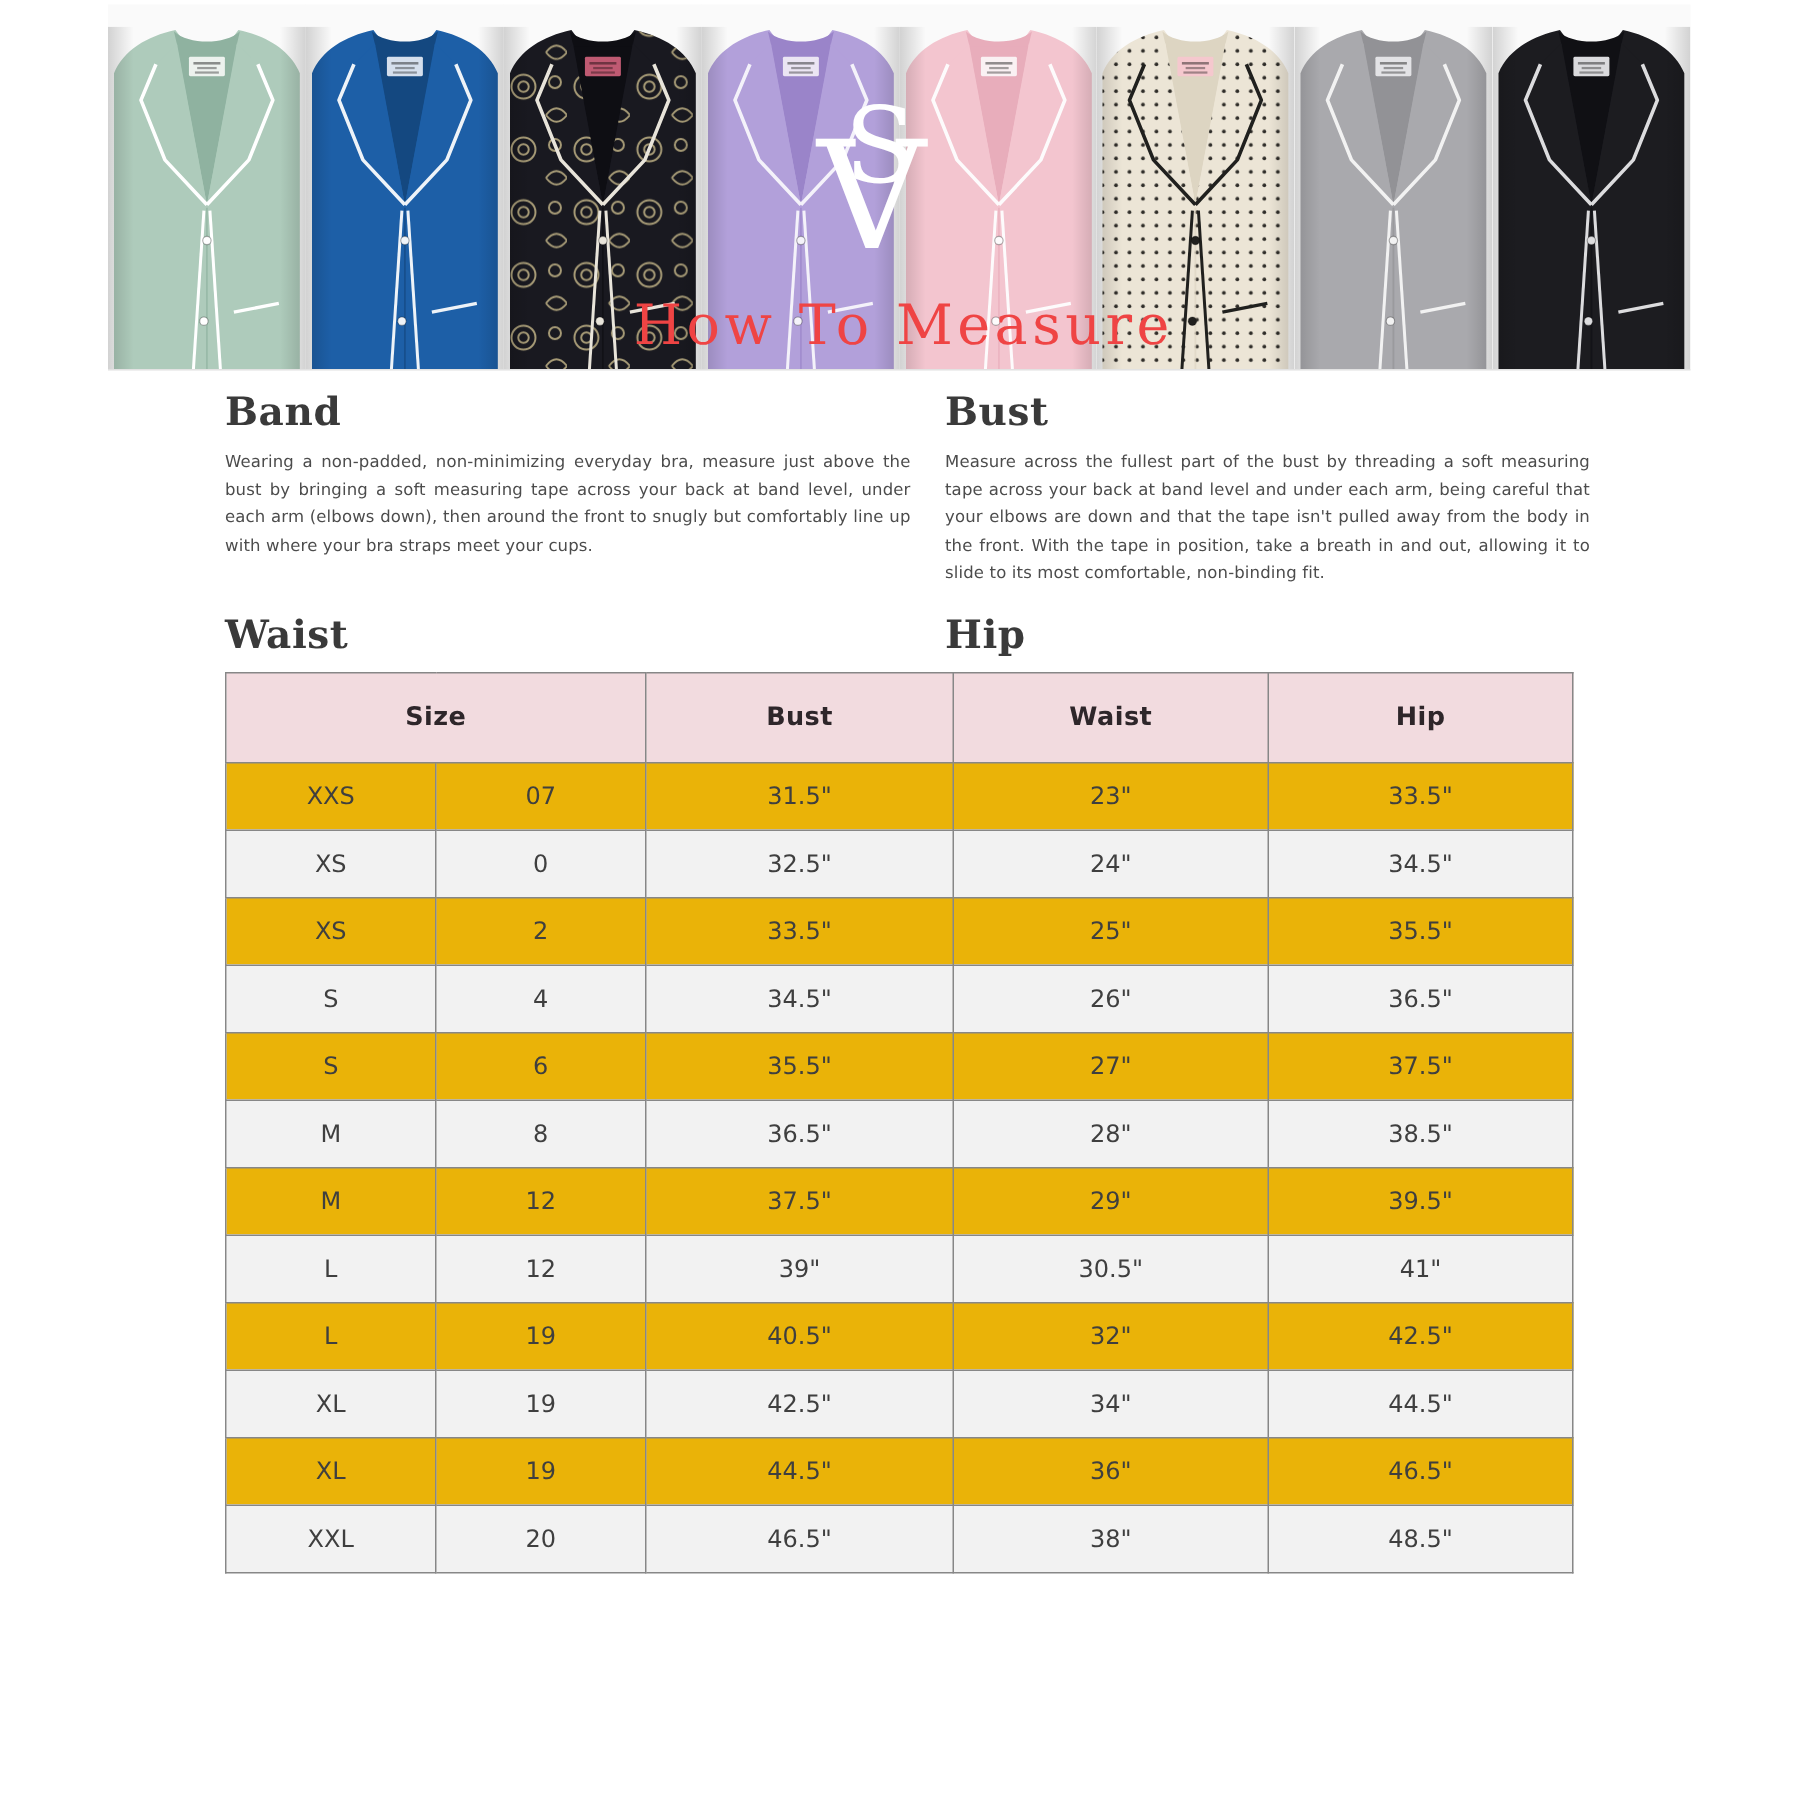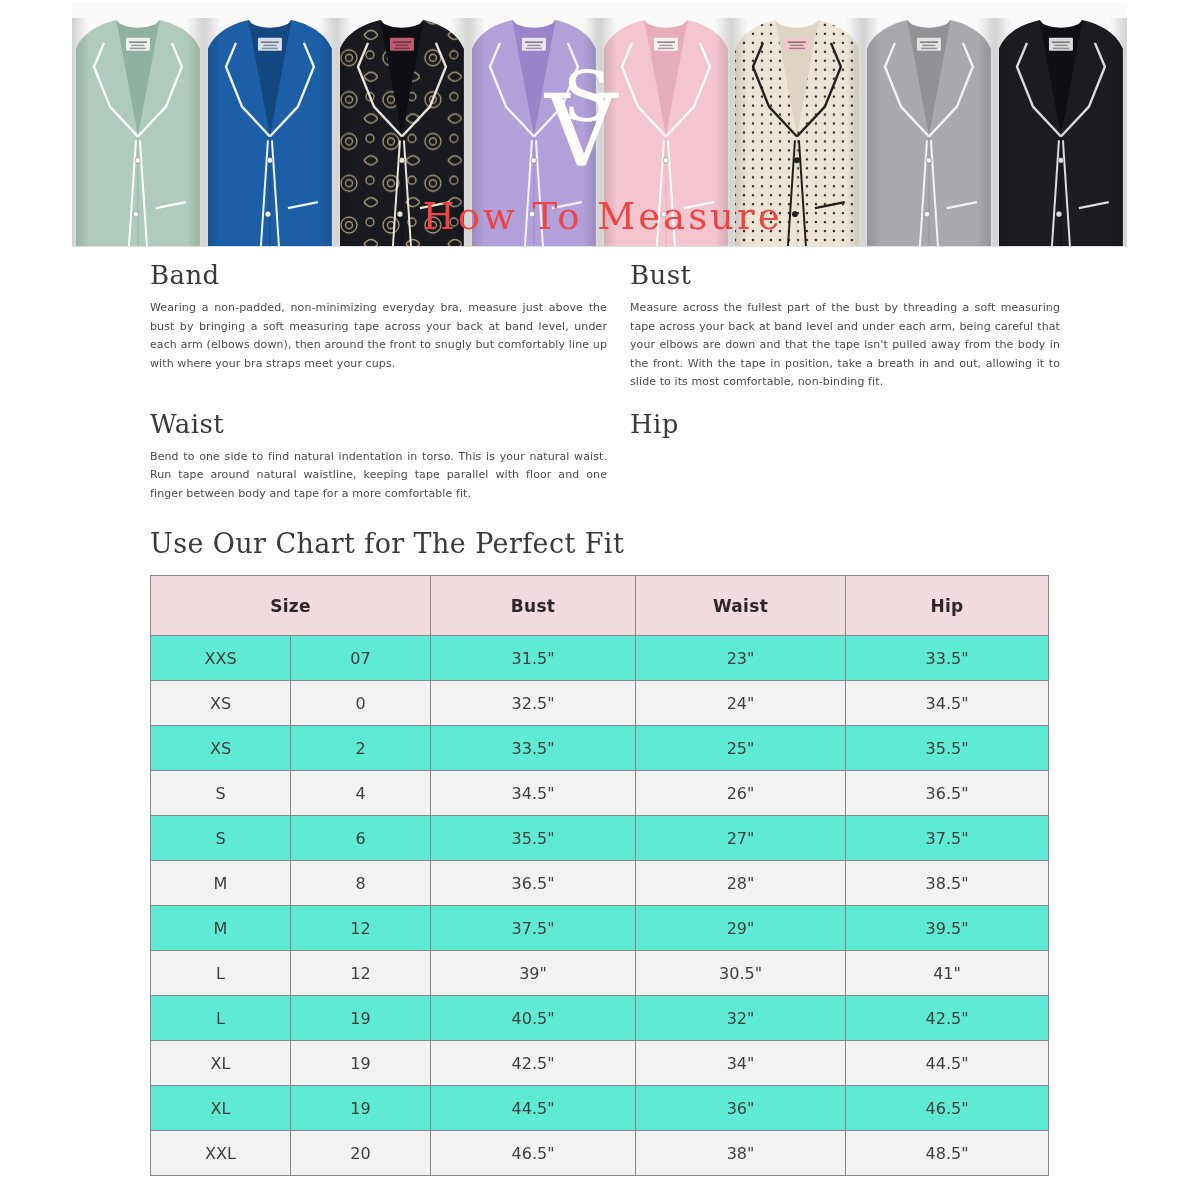--- a/index.html
+++ b/index.html
@@ -25,34 +25,34 @@
     width:92px;height:112px;}
   .vs-logo text{font-family:"DejaVu Serif","Liberation Serif",serif;}
   .banner-title{position:absolute;bottom:8px;left:50%;
     transform:translateX(calc(-50% - 21px));
     font-family:"DejaVu Serif","Liberation Serif",serif;
     font-size:37px;color:#ef4444;letter-spacing:3px;white-space:nowrap;margin-left:24px;}
 
   
   .content{position:absolute;left:150px;top:260px;width:910px;}
   .sections{display:grid;grid-template-columns:457px 430px;column-gap:23px;row-gap:17px;}
-  .section h2{font-family:"DejaVu Serif","Liberation Serif",serif;font-weight:400;
+  .section h2{font-family:"DejaVu Serif","Liberation Serif",serif;font-weight:700;
     font-size:26px;color:var(--heading-text);letter-spacing:.4px;margin:0 0 9px 0;}
   .section p{font-size:11px;line-height:18.5px;color:var(--body-text);
     text-align:justify;letter-spacing:.1px;}
 
   
   .chart-heading{font-family:"DejaVu Serif","Liberation Serif",serif;font-weight:400;
     font-size:27px;color:var(--heading-text);letter-spacing:.4px;margin:25px 0 16px 0;}
   table.size-chart{border-collapse:collapse;width:898px;table-layout:fixed;}
   .size-chart th,.size-chart td{border:1px solid var(--border);text-align:center;
     vertical-align:middle;}
   .size-chart thead th{background:var(--header-pink);height:60px;font-size:17px;
     font-weight:bold;color:#2e262a;letter-spacing:.3px;}
-  .size-chart tbody td{height:45px;font-size:16px;color:var(--table-text);background:#5eead4;}
+  .size-chart tbody td{height:45px;font-size:16px;color:var(--table-text);background:#eab308;}
   .size-chart tbody tr.alt td{background:var(--row-alt);}
 </style>
 </head>
 <body>
 
 <div class="page">
 
   <div class="banner">
     <div class="shirt-row">
         <svg class="shirt" viewBox="0 0 132 244" preserveAspectRatio="none">
@@ -331,28 +331,26 @@
       <div class="section">
         <h2>Band</h2>
         <p>Wearing a non-padded, non-minimizing everyday bra, measure just above the bust by bringing a soft measuring tape across your back at band level, under each arm (elbows down), then around the front to snugly but comfortably line up with where your bra straps meet your cups.</p>
       </div>
       <div class="section">
         <h2>Bust</h2>
         <p>Measure across the fullest part of the bust by threading a soft measuring tape across your back at band level and under each arm, being careful that your elbows are down and that the tape isn't pulled away from the body in the front. With the tape in position, take a breath in and out, allowing it to slide to its most comfortable, non-binding fit.</p>
       </div>
       <div class="section">
         <h2>Waist</h2>
-        <p>Bend to one side to find natural indentation in torso. This is your natural waist. Run tape around natural waistline, keeping tape parallel with floor and one finger between body and tape for a more comfortable fit.</p>
       </div>
       <div class="section">
         <h2>Hip</h2>
       </div>
     </div>
 
-    <h2 class="chart-heading">Use Our Chart for The Perfect Fit</h2>
 
     <table class="size-chart">
       <colgroup>
         <col style="width:140px">
           <col style="width:140px">
         <col style="width:205px">
           <col style="width:210px">
           <col style="width:203px">
       </colgroup>
       <thead>

